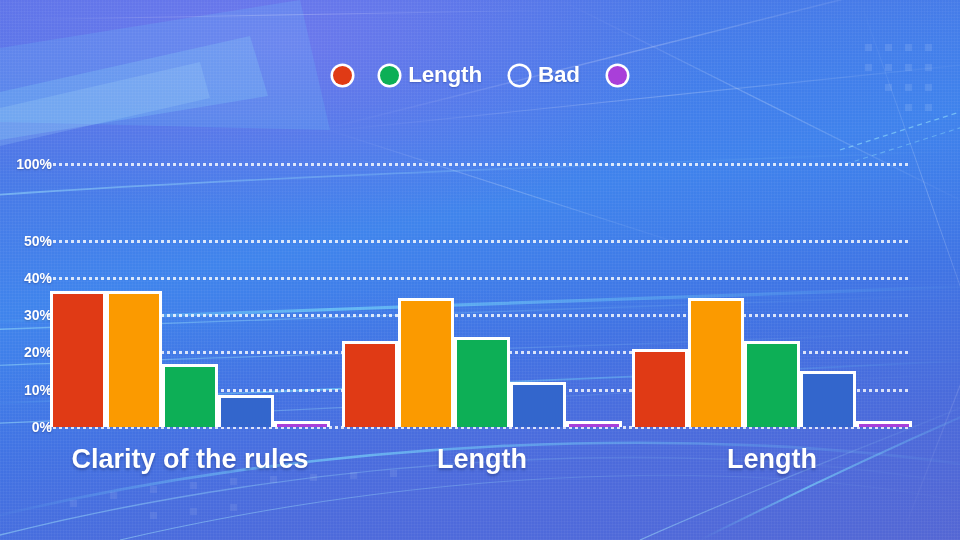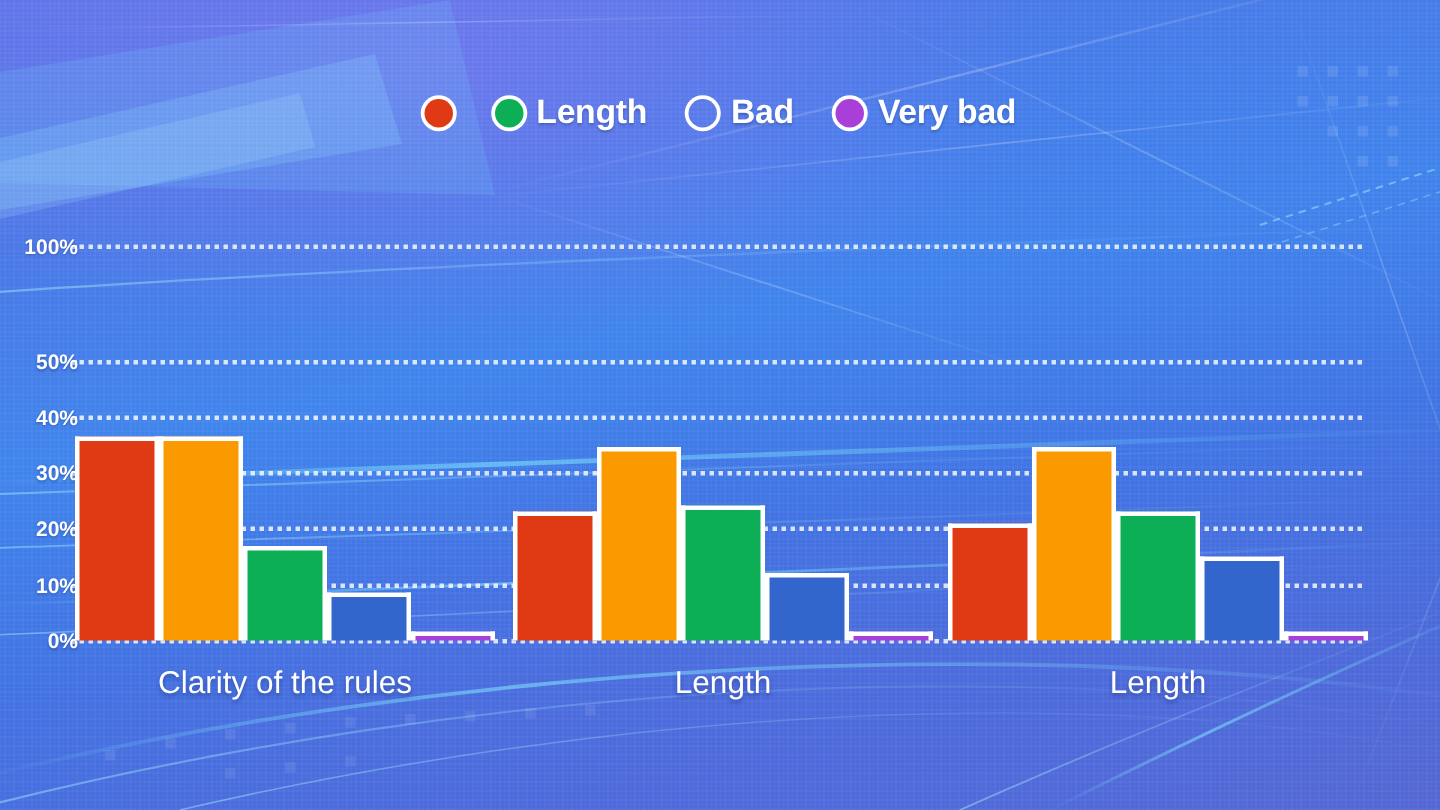--- a/index.html
+++ b/index.html
@@ -108,22 +108,22 @@
   .bar {
     position: absolute;
     box-sizing: border-box;
     border: 3px solid #ffffff;
     border-bottom: none;
   }
 
   .cat-label {
     position: absolute;
     color: #ffffff;
-    font-size: 21px;
-    font-weight: normal;
+    font-size: 27px;
+    font-weight: bold;
     text-align: right;
     transform: translateX(-50%);
     white-space: nowrap;
     text-shadow: 0 2px 3px rgba(20,40,110,0.45);
   }
 </style>
 </head>
 <body>
 
 <div id="stage">
@@ -218,21 +218,20 @@
       <div class="legend-item">
         <span class="legend-dot" style="background: rgb(13, 175, 86);"></span>
         <span class="legend-label">Length</span>
       </div>
       <div class="legend-item">
         <span class="legend-dot" style="background: transparent;"></span>
         <span class="legend-label">Bad</span>
       </div>
       <div class="legend-item">
         <span class="legend-dot" style="background: rgb(169, 63, 217);"></span>
-        <span class="legend-label">Very bad</span>
       </div>
     </div>
 
   <div id="plot">
       <div class="gridline" style="top: 427px;"></div>
       <div class="ytick-label" style="top: 427px;">0%</div>
       <div class="gridline" style="top: 389.7px;"></div>
       <div class="ytick-label" style="top: 389.7px;">10%</div>
       <div class="gridline" style="top: 352.4px;"></div>
       <div class="ytick-label" style="top: 352.4px;">20%</div>

